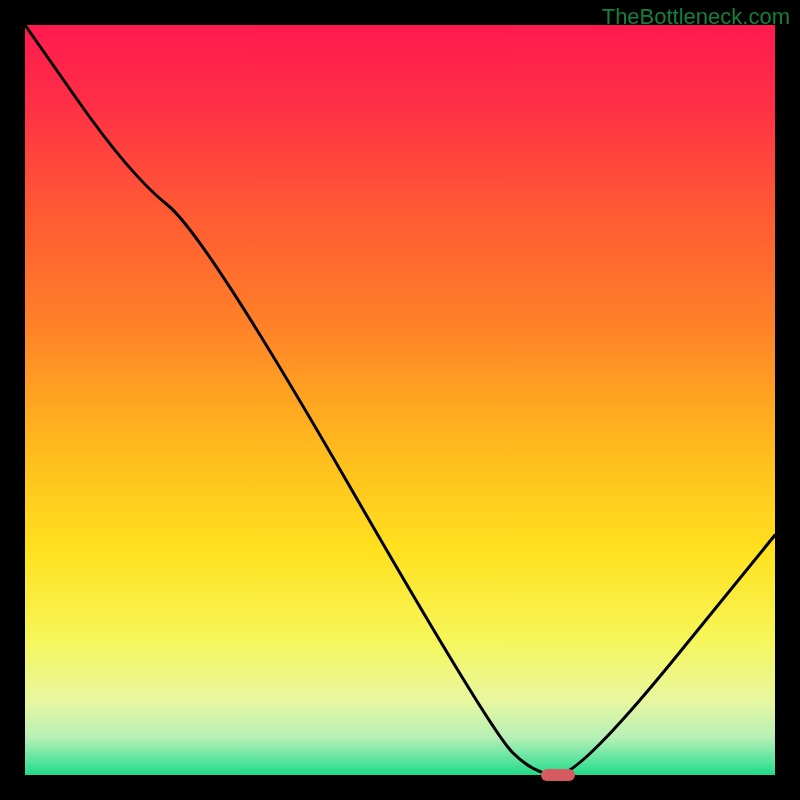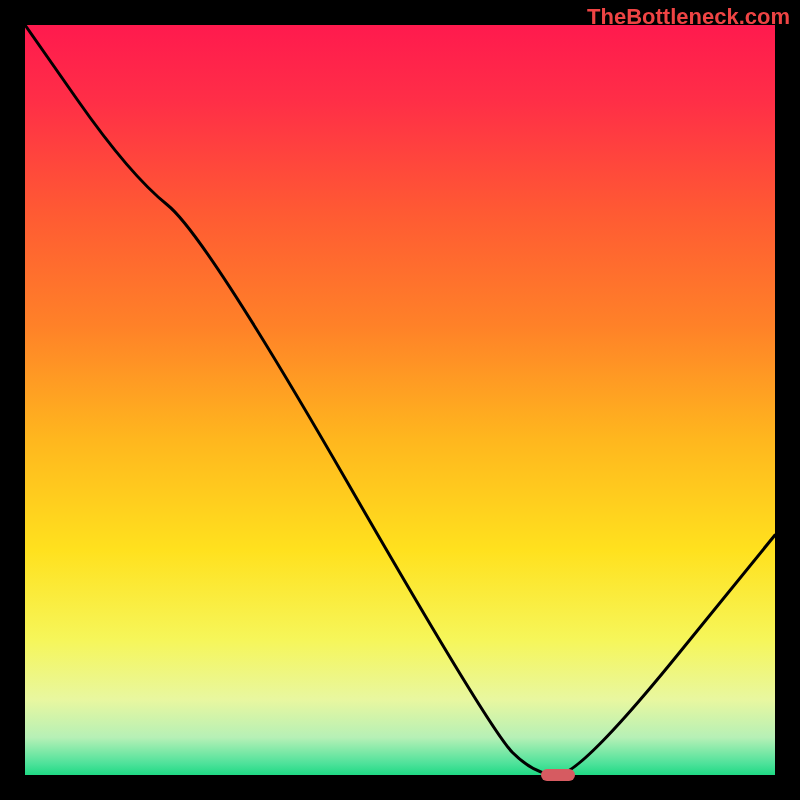--- a/index.html
+++ b/index.html
@@ -24,22 +24,22 @@
     top: 0;
     width: 750px;
     height: 750px;
   }
   .watermark {
     position: absolute;
     right: 10px;
     top: 4px;
     font-family: Arial, Helvetica, sans-serif;
     font-size: 22px;
-    font-weight: 700;
-    color: #ef4444;
+    font-weight: 400;
+    color: #15803d;
   }
   .marker {
     position: absolute;
     width: 34px;
     height: 12px;
     background: #d65b61;
     border-radius: 6px;
     transform: translate(-50%, -50%);
   }
   svg {

